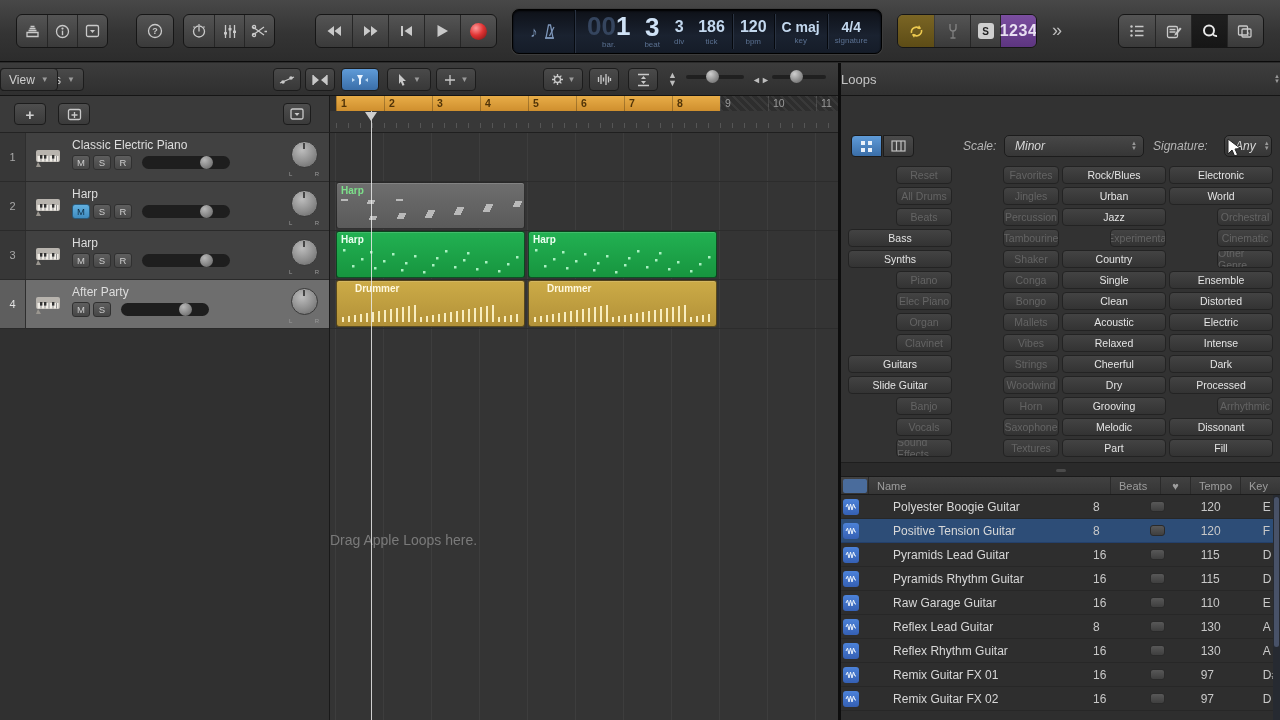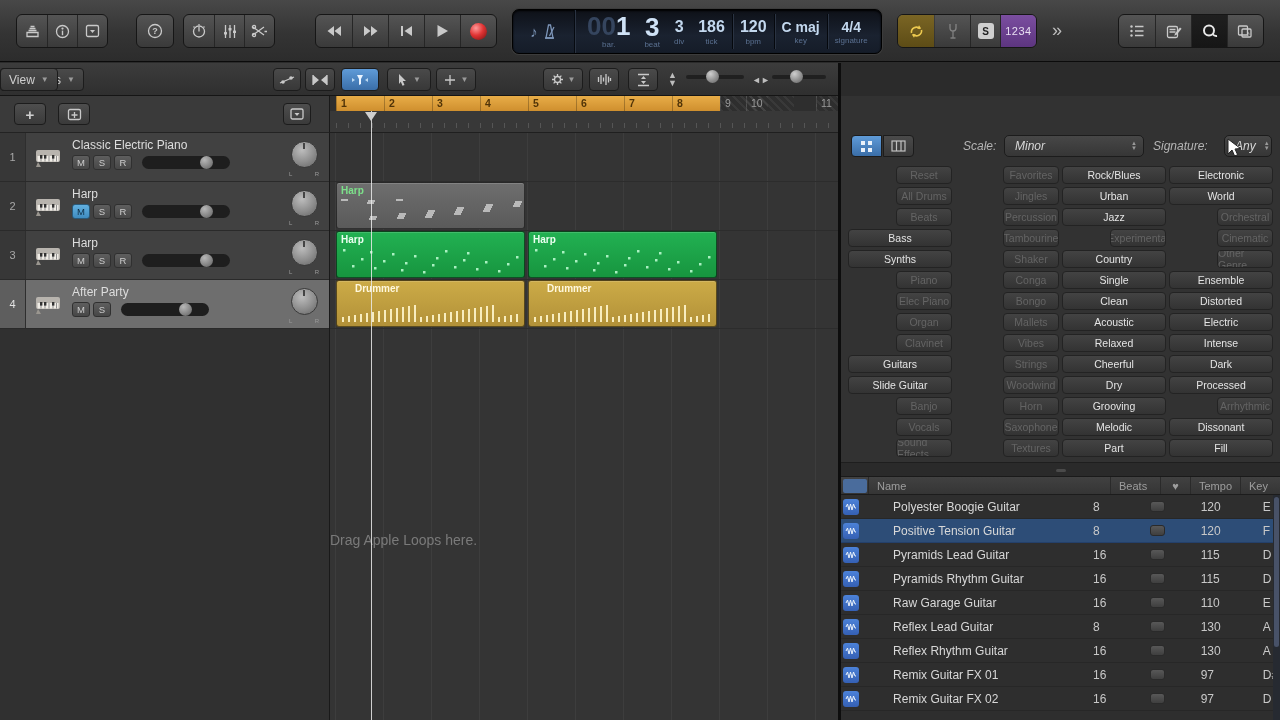--- a/index.html
+++ b/index.html
@@ -37,21 +37,21 @@
   .lcd-mid { font-size:16px; font-weight:bold; color:#c3d8ee; line-height:18px; }
   .lcd-sm  { font-size:14px; font-weight:bold; color:#c3d8ee; line-height:16px; }
   .lcd-lab { font-size:8px; color:#5a7090; margin-top:1px; }
   .lcd-sep { width:1px; background:#05080d; box-shadow:1px 0 0 #2a3342; margin:4px 0; }
   
   .mode-grp { left:897px; }
   .tbtn.cycle-on { background:linear-gradient(#7a6524,#5d4c16); }
   .s-chip { width:16px; height:16px; border-radius:3px; background:#cfcfcf; color:#222;
     font-size:10px; font-weight:bold; display:flex; align-items:center; justify-content:center; }
   .tbtn.count-on { background:linear-gradient(#7b4ea0,#5d3580); }
-  .count-txt { font-size:11px; font-weight:normal; color:#e8dff2; letter-spacing:.5px; }
+  .count-txt { font-size:16px; font-weight:bold; color:#e8dff2; letter-spacing:.5px; }
   #overflow-chevrons { left:1052px; top:20px; color:#bdbdbd; font-size:18px; }
   .right-grp { left:1118px; }
   .tbtn.pressed { background:linear-gradient(#1f1f1f,#161616); }
 
   
   #hdr-left { left:0; top:63px; width:838px; height:33px;
     background:linear-gradient(#3c3c3c,#2f2f2f); border-bottom:1px solid #151515; }
   .menu { position:absolute; top:5px; height:23px; padding:0 8px; display:flex; align-items:center; gap:6px;
     background:linear-gradient(#4a4a4a,#383838); border:1px solid #1c1c1c; border-radius:4px;
     color:#cfcfcf; font-size:12px; }
@@ -433,20 +433,27 @@
     <div class="abs" style="left:668px; top:8px; color:#bdbdbd; font-size:9px; line-height:8px;">▲<br>▼</div>
     <div class="zoom-slider" style="left:686px; width:58px;">
       <div class="zoom-thumb" style="left:20px;"></div>
     </div>
     <div class="abs" style="left:752px; top:12px; color:#bdbdbd; font-size:9px;">◄►</div>
     <div class="zoom-slider" style="left:772px; width:54px;">
       <div class="zoom-thumb" style="left:18px;"></div>
     </div>
   </div>
 
+  <div id="loops-hdr" class="abs">
+    <span>Loops</span>
+    <span class="stepper" style="padding-left:0;">
+        <span>▲</span>
+        <span>▼</span>
+      </span>
+  </div>
 
   <div id="trk-tools" class="abs">
     <div class="sq-btn" style="left:14px; width:32px;">+</div>
     <div class="sq-btn" style="left:58px; width:32px;">
       <svg width="15" height="13" viewBox="0 0 15 13">
           <rect class="ic" x="1.5" y="1.5" width="12" height="10" rx="1.5"></rect>
           <path class="ic" d="M7.5 4v6M4.5 7h6"></path>
         </svg>
     </div>
     <div class="sq-btn" style="left:283px; width:28px;">
@@ -634,21 +641,21 @@
     <div id="ruler-cycle">
         <div class="ruler-cell gold" style="left: 6px;">1</div>
         <div class="ruler-cell gold" style="left: 54px;">2</div>
         <div class="ruler-cell gold" style="left: 102px;">3</div>
         <div class="ruler-cell gold" style="left: 150px;">4</div>
         <div class="ruler-cell gold" style="left: 198px;">5</div>
         <div class="ruler-cell gold" style="left: 246px;">6</div>
         <div class="ruler-cell gold" style="left: 294px;">7</div>
         <div class="ruler-cell gold" style="left: 342px;">8</div>
         <div class="ruler-cell" style="left: 390px;">9</div>
-        <div class="ruler-cell" style="left: 416px;">10</div>
+        <div class="ruler-cell" style="left: 438px;">10</div>
         <div class="ruler-cell" style="left: 486px;">11</div>
       </div>
     <div id="ruler-ticks"></div>
     <div id="lanes">
         <div class="lane" style="top: 0px;"></div>
         <div class="lane" style="top: 49px;"></div>
         <div class="lane" style="top: 98px;"></div>
         <div class="lane" style="top: 147px;"></div>
         <div class="region kind-muted" style="left: 6px; width: 189px; top: 49px;">
           <div class="rlabel">Harp</div>

